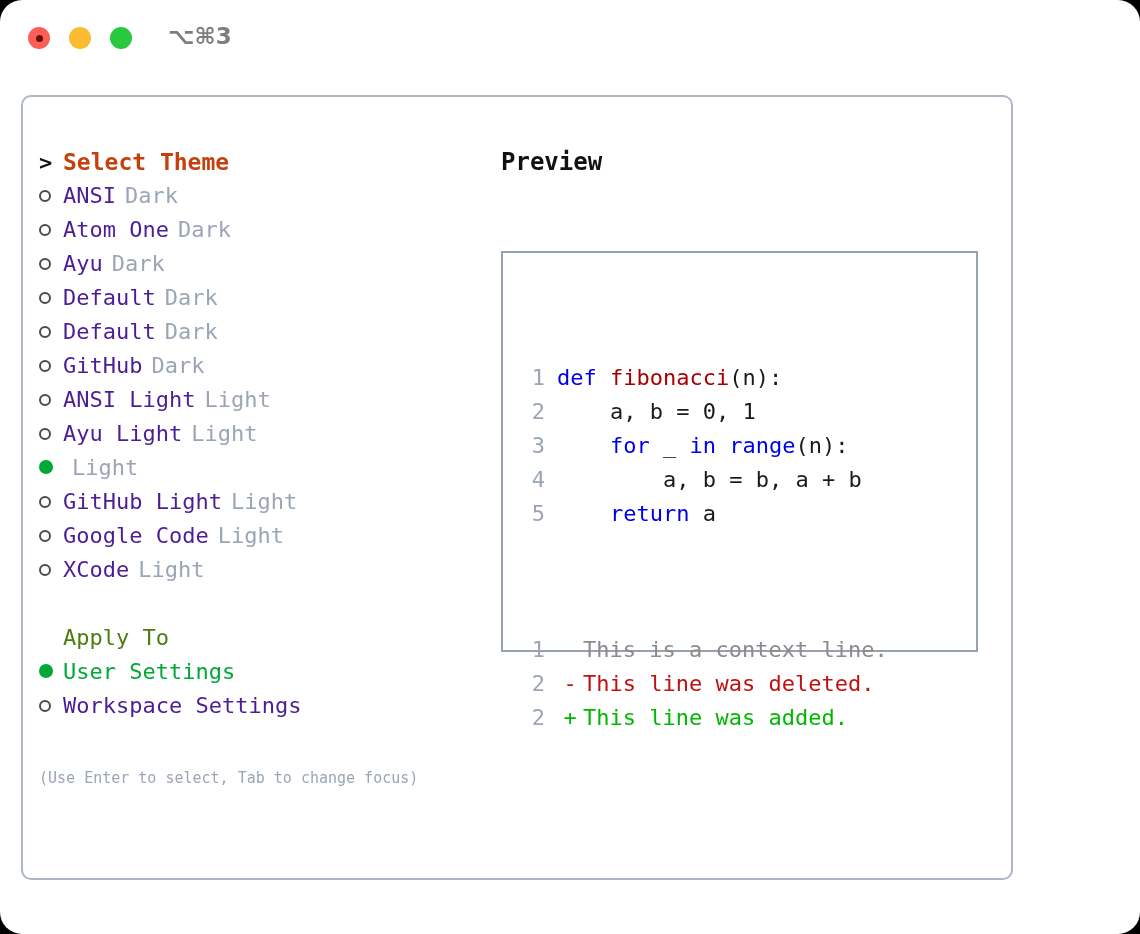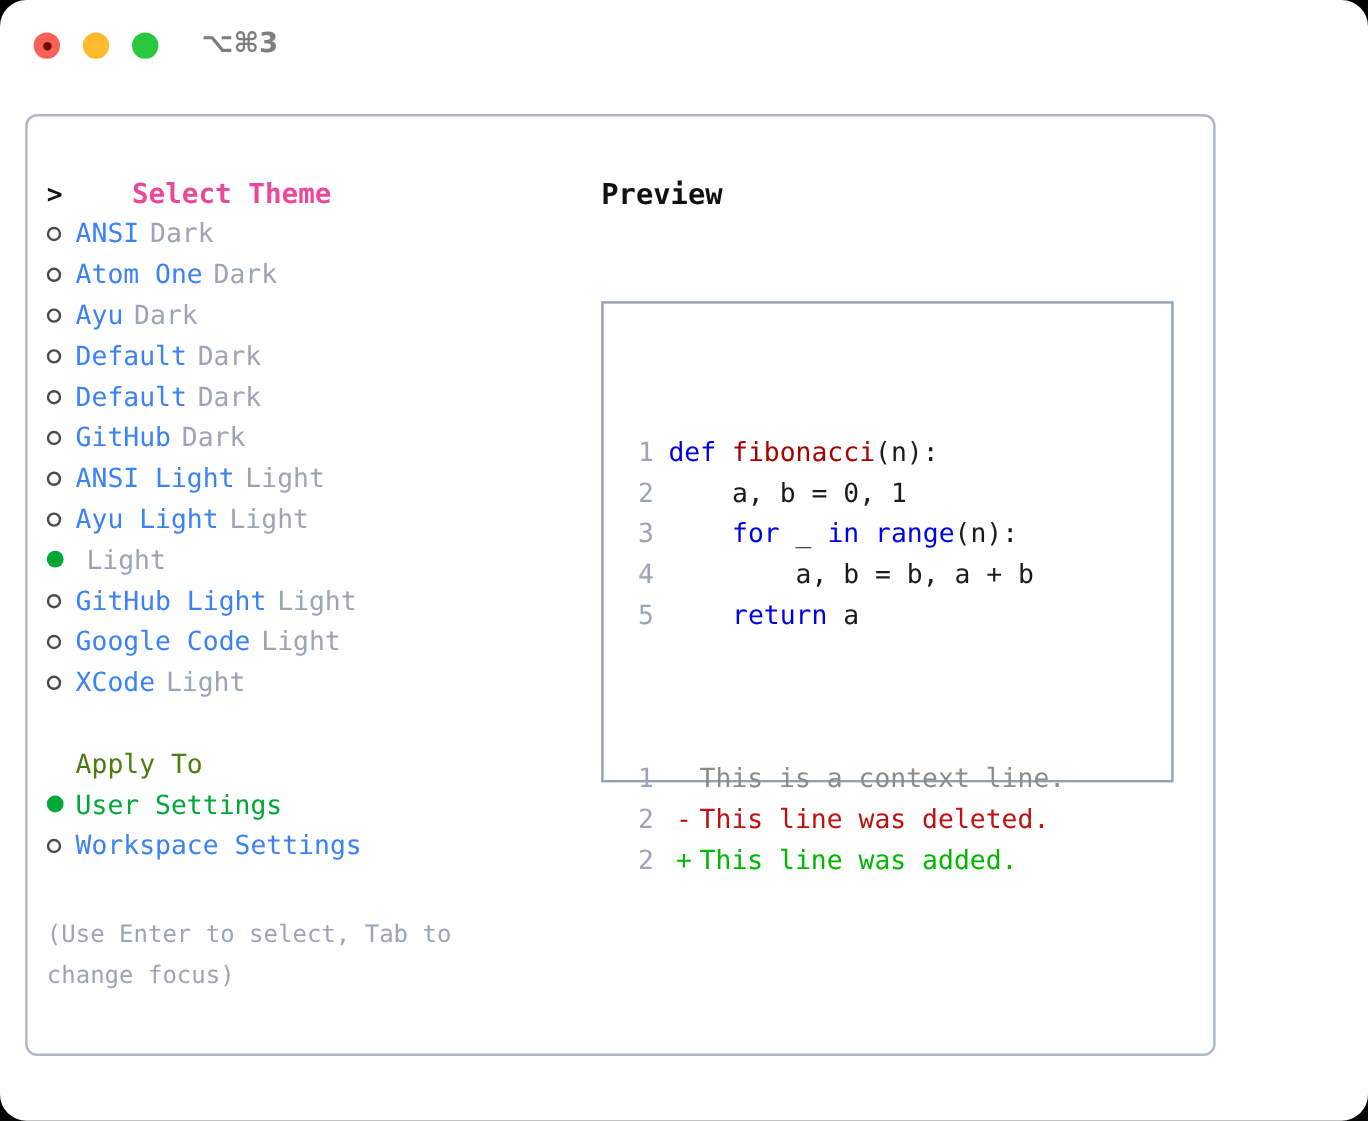--- a/index.html
+++ b/index.html
@@ -130,48 +130,47 @@
     box-sizing: border-box;
     vertical-align: 1px;
   }
   .marker.caret {
     font-weight: bold;
     color: #141414;
   }
   .marker.blank::before { content: ""; }
 
   .row-title {
-    color: #3b82f6;
+    color: #4c1d95;
   }
   .row.header .row-title {
     font-weight: bold;
-    color: #ec4899;
+    color: #c2410c;
     font-size: 23px;
-    margin-left: 47px;
   }
   .row.selected .row-title {
     color: #00A838;
   }
   .row-badge {
     color: #9BA5B5;
     margin-left: 9px;
   }
   .row.sub-header .row-title {
     color: #4d7c0f;
     font-weight: normal;
   }
 
   .spacer-block { height: 34px; }
 
   .hint {
     position: absolute;
     left: 16px;
     top: 664px;
     width: 420px;
-    font-size: 20px;
+    font-size: 15px;
     line-height: 34px;
     color: #9BA5B5;
     white-space: pre-wrap;
   }
 
   
   .right-col {
     position: absolute;
     left: 478px;
     top: 48px;

